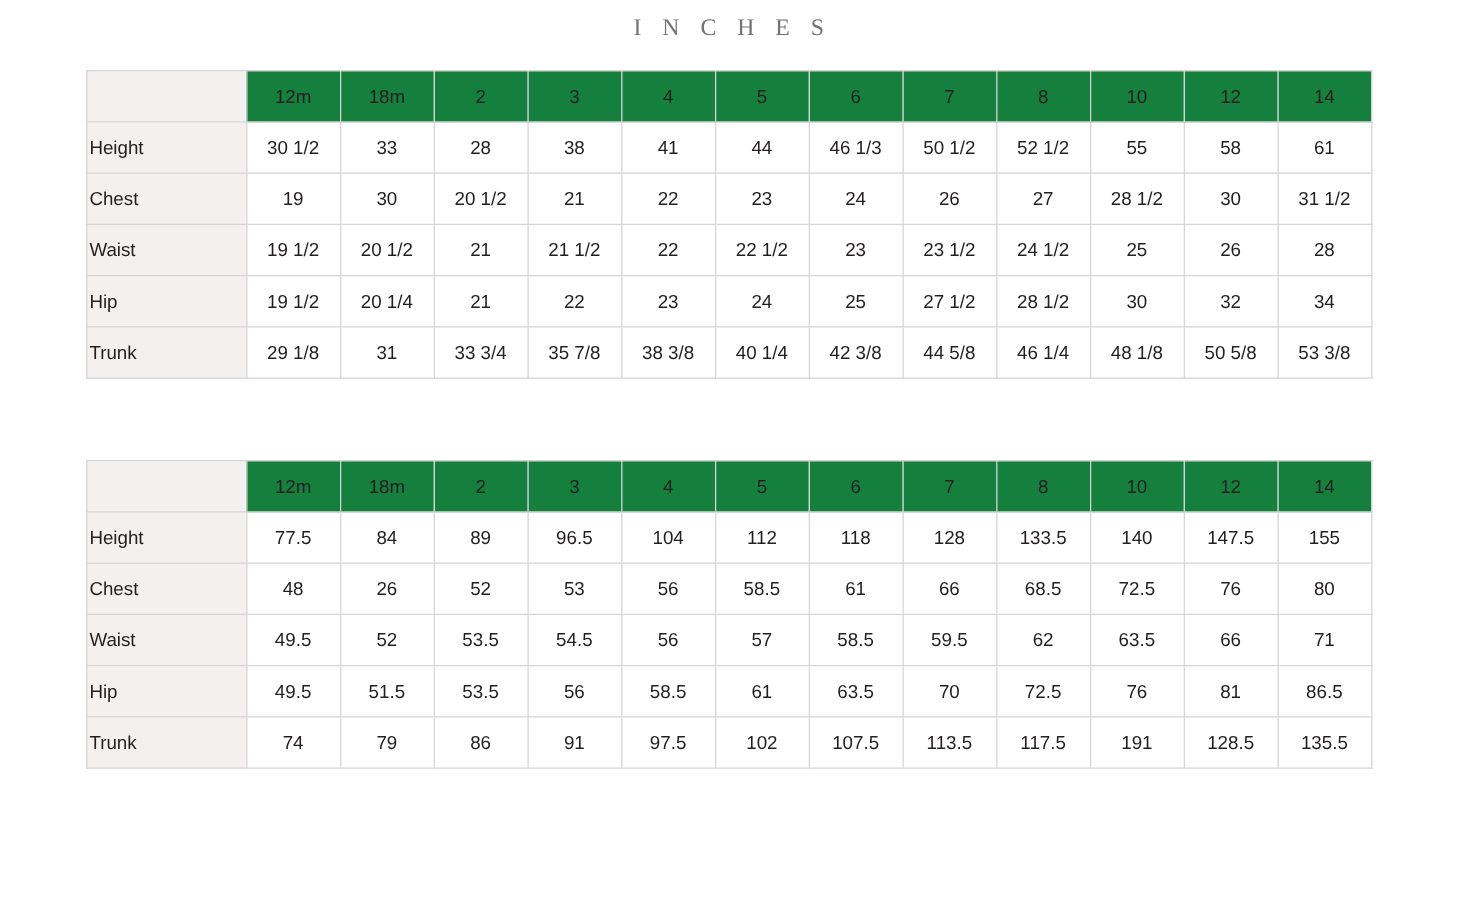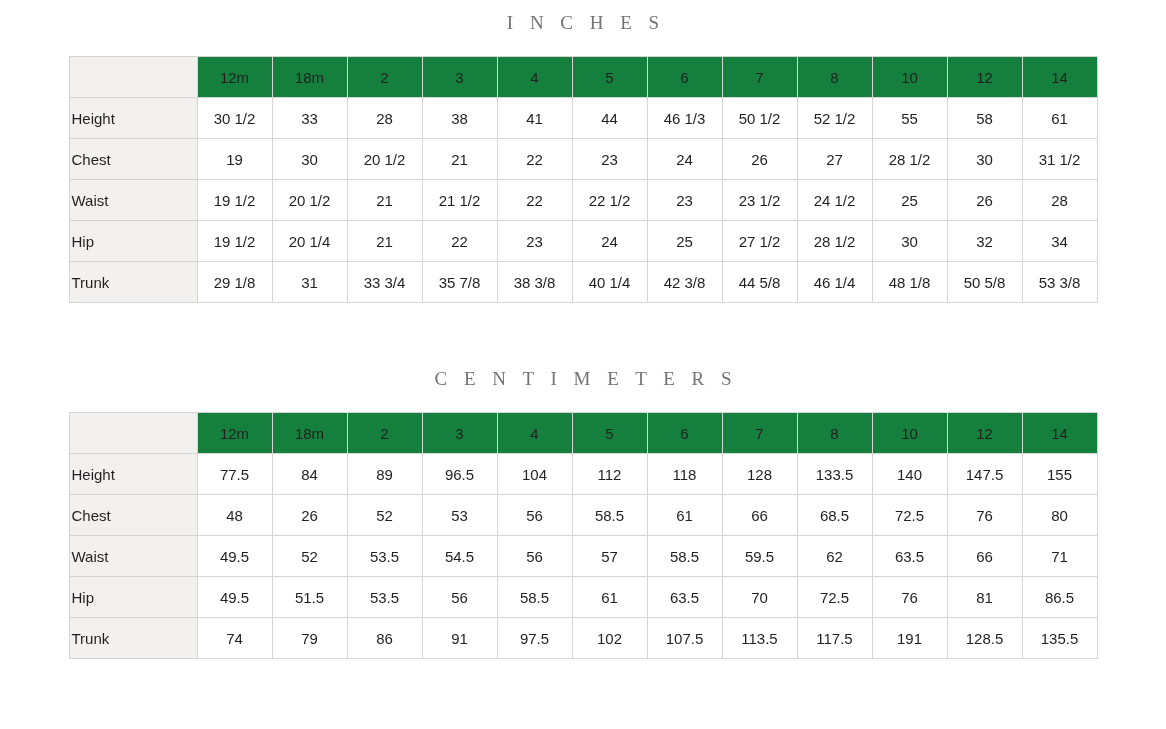--- a/index.html
+++ b/index.html
@@ -166,21 +166,20 @@
           <td class="val col-size">46 1/4</td>
           <td class="val col-size">48 1/8</td>
           <td class="val col-size">50 5/8</td>
           <td class="val col-size">53 3/8</td>
         </tr>
       </tbody>
   </table>
 </div>
 
 <div class="section" id="cm-section">
-  <div class="section-title">C E N T I M E T E R S</div>
   <table class="size-table" id="cm-table">
     <thead>
       <tr>
         <th class="corner"></th>
       <th class="col-size">12m</th>
           <th class="col-size">18m</th>
           <th class="col-size">2</th>
           <th class="col-size">3</th>
           <th class="col-size">4</th>
           <th class="col-size">5</th>

